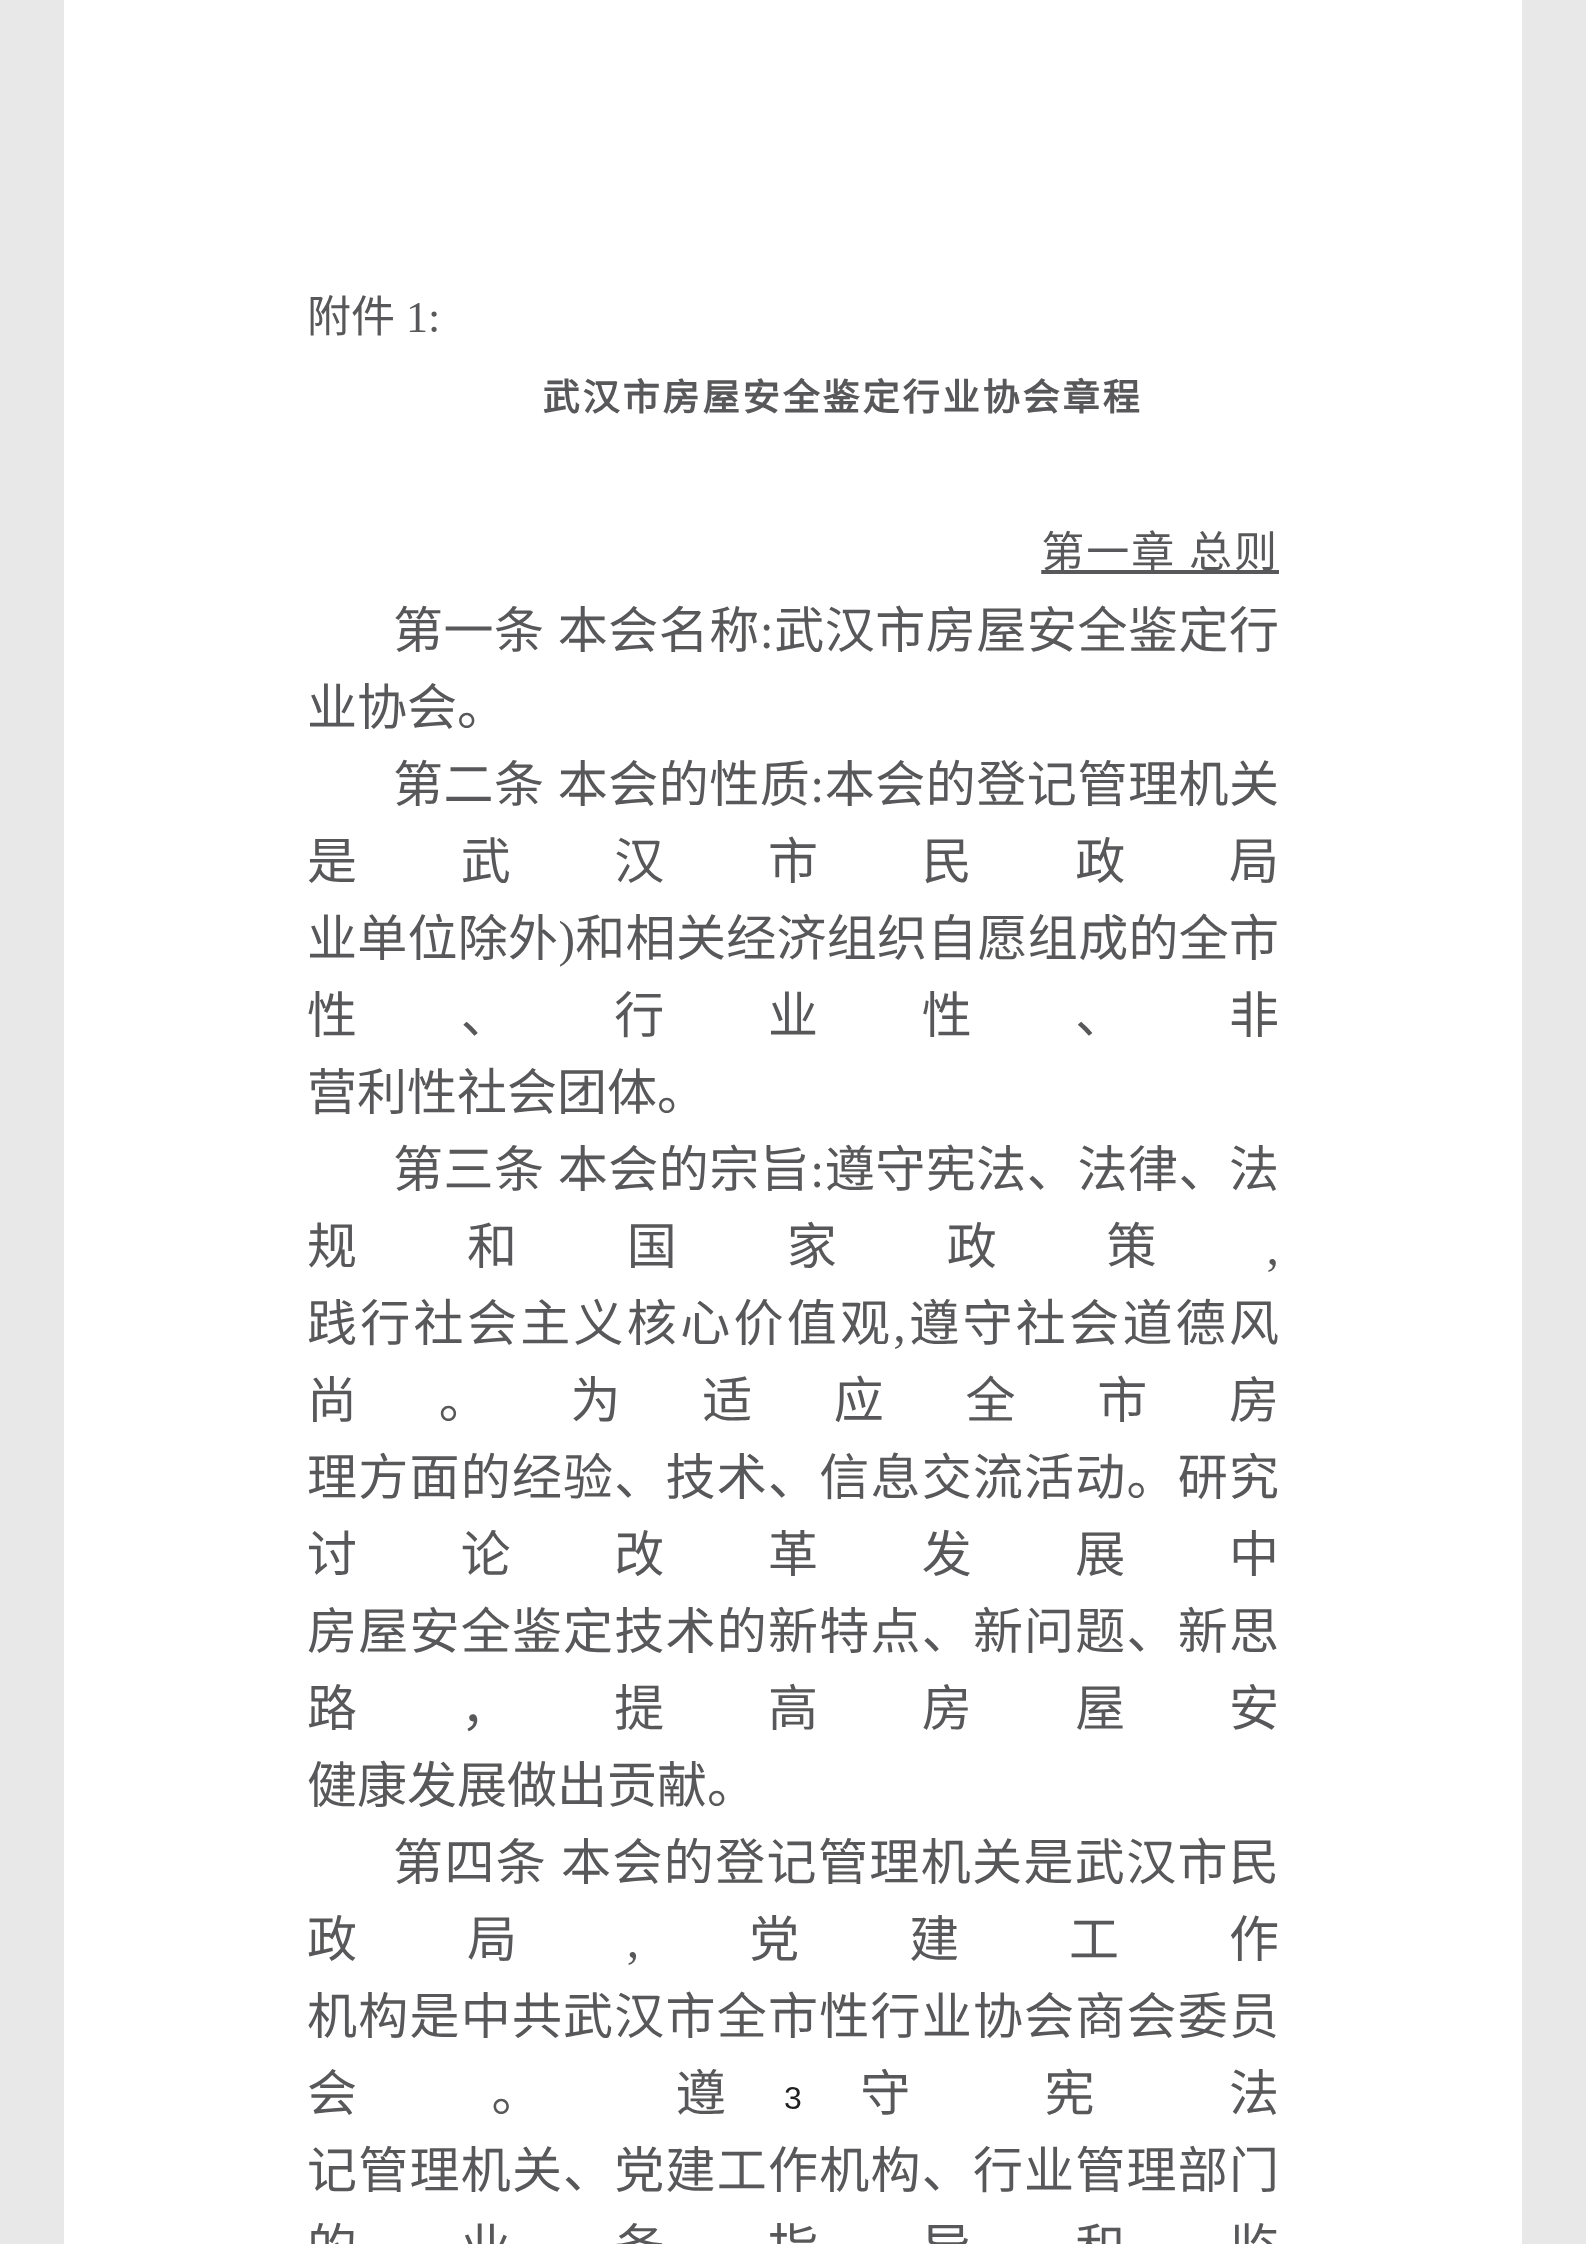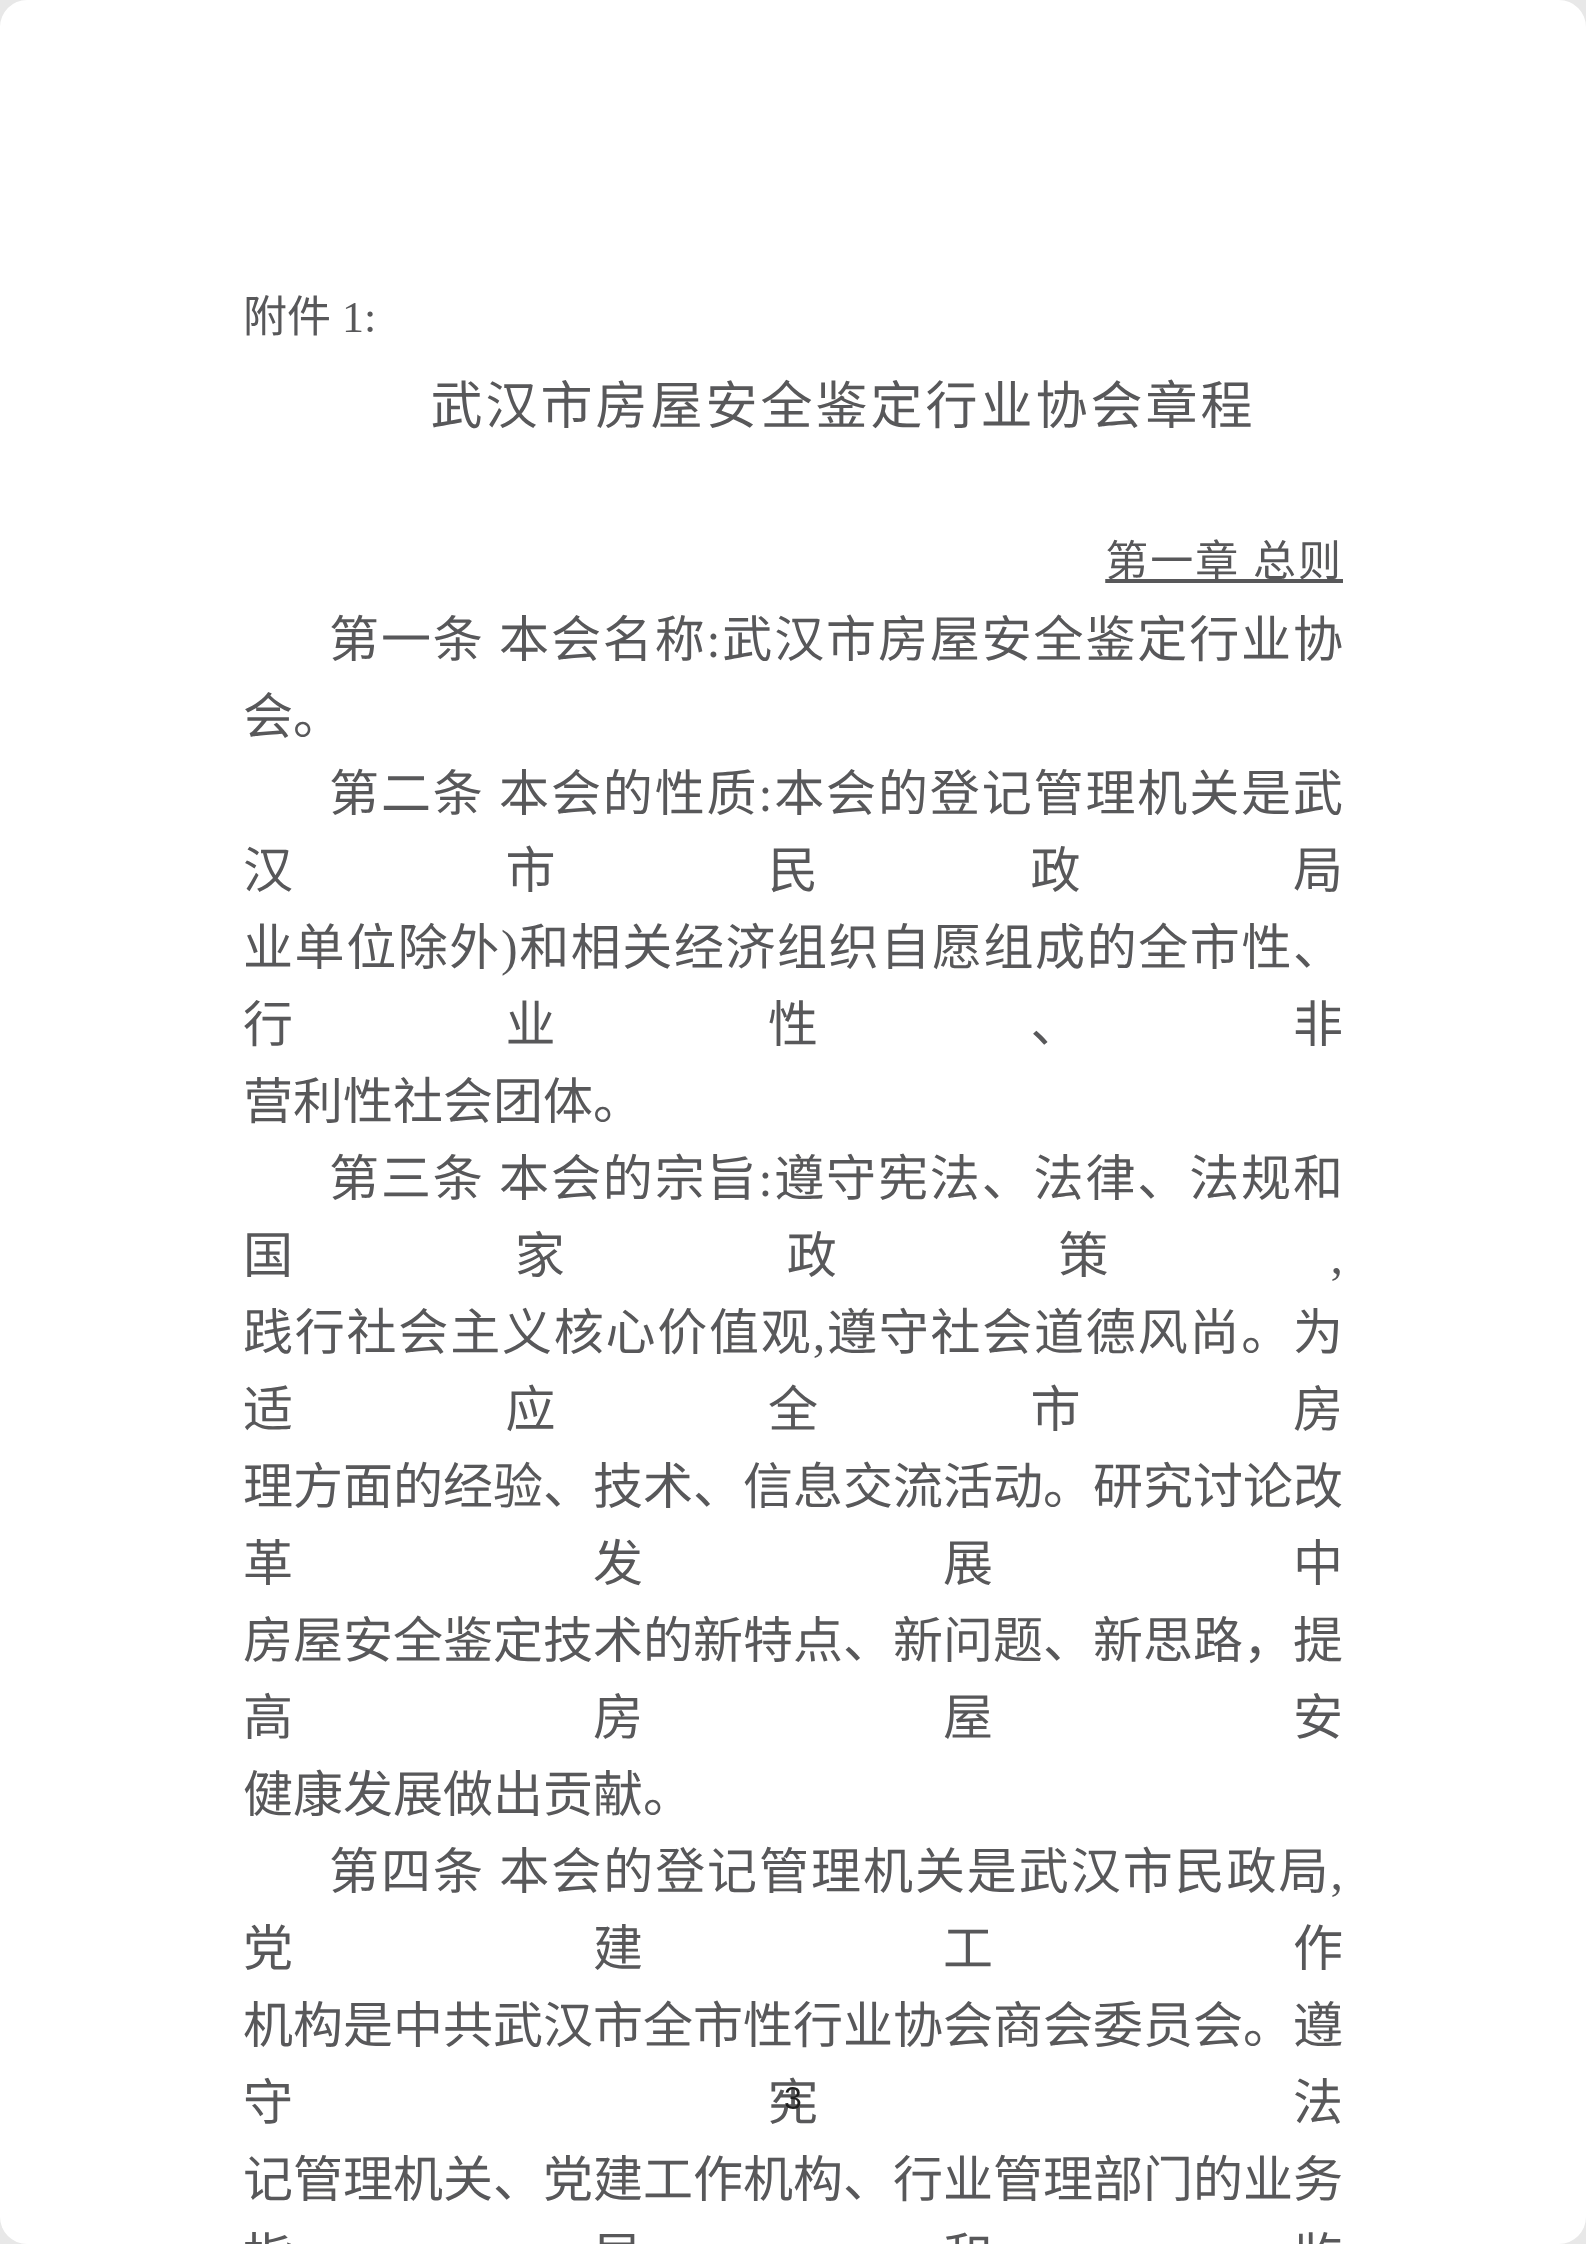--- a/index.html
+++ b/index.html
@@ -1,44 +1,43 @@
 <!DOCTYPE html>
 <html lang="zh-CN"><head>
 <meta charset="utf-8">
 <style>
   html, body { margin: 0; padding: 0; background: #e8e8e8; }
   .page {
     position: relative;
-    width: 1586px;
+    width: 1458px;
     height: 2244px;
     margin: 0 auto;
     background: #ffffff;
     font-family: "Liberation Serif", "DejaVu Serif", serif;
     color: #58585a;
     overflow: hidden;
-    border-radius: 27px;
   }
   .content {
     padding: 0 243px;
   }
   .attachment {
     padding-top: 285px;
     font-size: 44px;
     line-height: 66px;
     text-align: left;
   }
   .doc-title {
-    margin-top: 23px;
-    font-size: 52px;
+    margin-top: 14px;
+    font-size: 37px;
     line-height: 66px;
     text-align: center;
     letter-spacing: 3px;
     position: relative;
     left: 50px;
-    font-weight: normal;
+    font-weight: bold;
   }
   .chapter-heading {
     margin-top: 90px;
     font-size: 43px;
     line-height: 64px;
     text-align: right;
     letter-spacing: 2px;
     text-decoration: underline;
   }
   .body-text {

